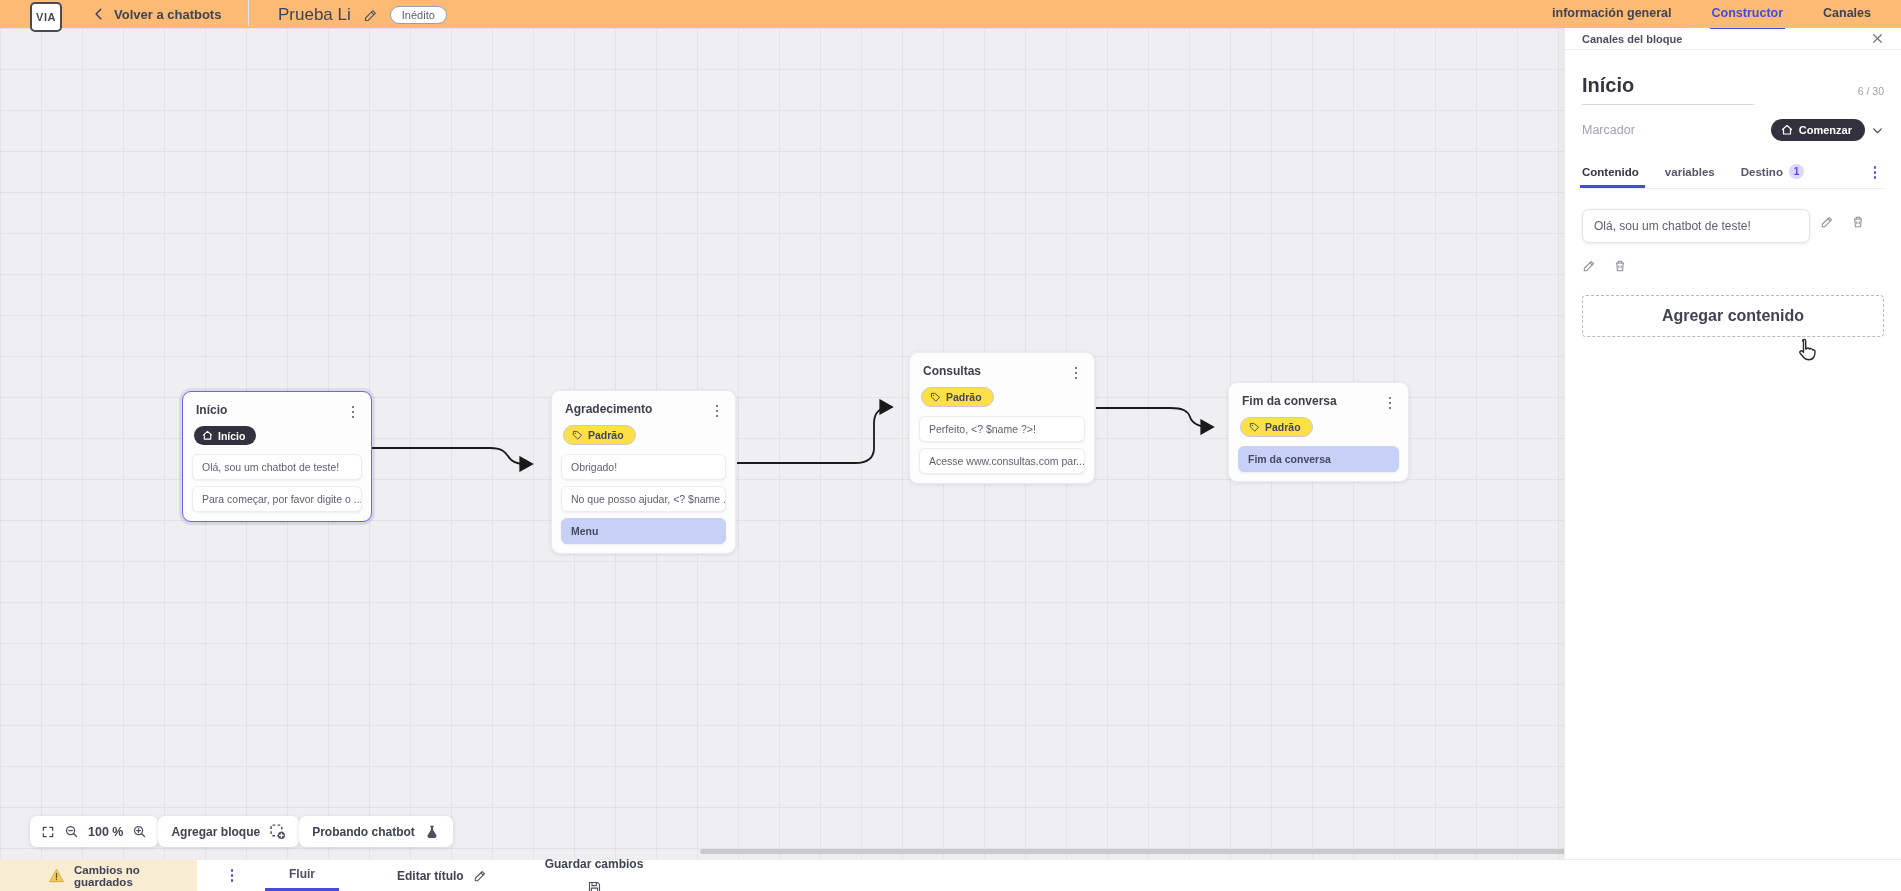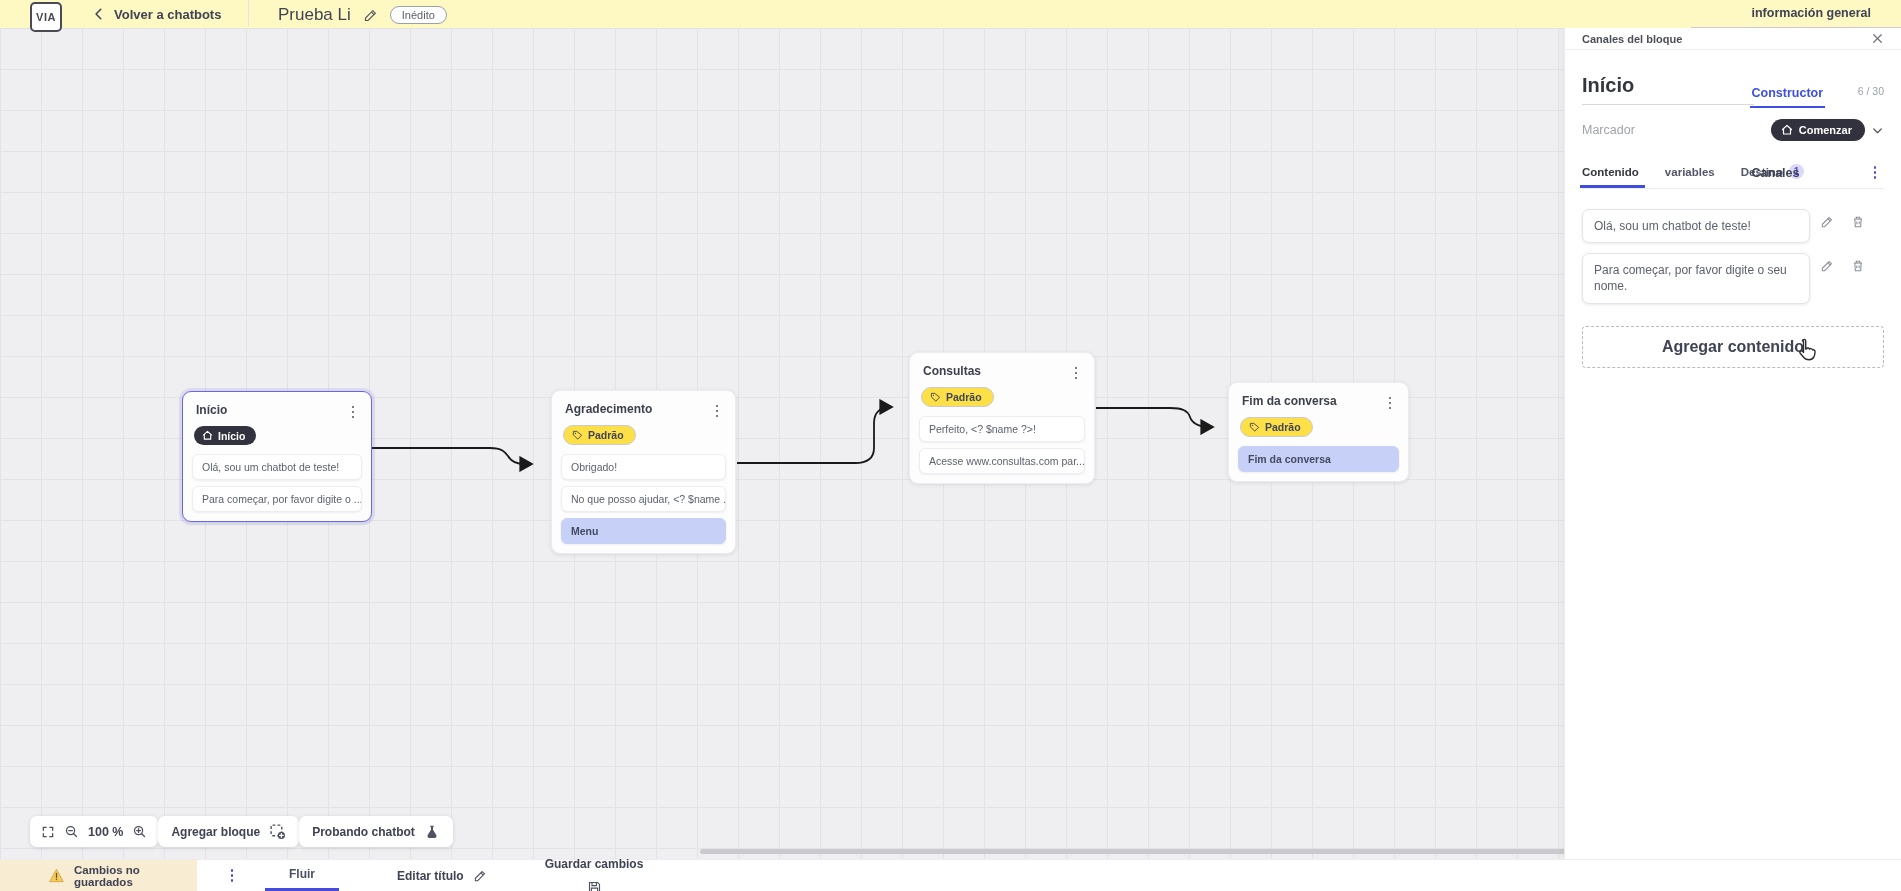--- a/index.html
+++ b/index.html
@@ -1,28 +1,28 @@
 <!DOCTYPE html>
 <html><head>
 <meta charset="utf-8">
 <style>
   * { margin:0; padding:0; box-sizing:border-box; }
   html,body { width:1901px; height:891px; overflow:hidden; }
   body { font-family:"Liberation Sans", sans-serif; color:#3e4250; background:#fff; position:relative; }
 
   
-  .topbar { position:absolute; left:0; top:0; width:1901px; height:28px; background:#fef9c3; z-index:30; display:flex; align-items:center; }
+  .topbar { position:absolute; left:0; top:0; width:1901px; height:28px; background:#fdba74; z-index:30; display:flex; align-items:center; }
   .logo-box { position:absolute; left:30px; top:2px; width:32px; height:30px; border:2.5px solid #4a4a55; border-radius:5px; display:flex; align-items:center; justify-content:center; font-weight:bold; font-size:11px; letter-spacing:.5px; color:#4a4a55; background:#fff; }
   .back-wrap { position:absolute; left:92px; top:0; height:28px; display:flex; align-items:center; gap:8px; cursor:pointer; }
   .back-label { font-size:13px; font-weight:bold; color:#3f4353; }
   .tb-divider { position:absolute; left:248px; top:0px; width:1px; height:26px; background:#e3e3e8; }
   .doc-title-wrap { position:absolute; left:278px; top:0; height:30px; display:flex; align-items:center; gap:12px; }
   .doc-title { font-size:17px; color:#3f4353; }
   .badge-pill { border:1px solid #9aa0ab; border-radius:999px; padding:2px 11px; font-size:11px; color:#5a5f6b; background:#fff; }
-  .top-tabs { position:absolute; right:28px; top:0; height:29px; display:flex; align-items:flex-start; gap:52px;flex-direction:column; }
+  .top-tabs { position:absolute; right:28px; top:0; height:29px; display:flex; align-items:flex-start; gap:36px; }
   .top-tab { font-size:12.5px; font-weight:bold; color:#3f4353; padding:6px 2px 6px 2px; height:29px; cursor:pointer; border-bottom:2px solid transparent; }
   .top-tab.active { color:#3d4ee0; border-bottom:2px solid #3d4ee0; }
   .top-tabs-border { position:absolute; right:0; top:27px; width:210px; height:1px; background:#c9c9cf; }
 
   
   .canvas { position:absolute; left:0; top:28px; width:1564px; height:831px; background-color:#efeff1;
     background-image: linear-gradient(#e3e3e7 1px, transparent 1px), linear-gradient(90deg, #e3e3e7 1px, transparent 1px);
     background-size:41px 41px; overflow:hidden; }
   .connectors { position:absolute; left:0; top:0; width:1564px; height:831px; pointer-events:none; }
 
@@ -339,21 +339,20 @@
             <svg width="14" height="14" viewBox="0 0 24 24" fill="none" stroke="#8a8e99" stroke-width="1.8">
                 <path d="M5 7h14"></path>
                 <path d="M9 7V4h6v3"></path>
                 <path d="M6.5 7l1 13h9l1-13"></path>
                 <path d="M10 11v5M14 11v5"></path>
               </svg>
           </span>
         </div>
       </div>
       <div class="content-row">
-        <div class="content-card">Para começar, por favor digite o seu nome.</div>
         <div class="row-icons">
           <span class="icon-btn">
             <svg width="14" height="14" viewBox="0 0 24 24" fill="none" stroke="#8a8e99" stroke-width="1.8">
                 <path d="M15.7 4.3l4 4L8 20H4v-4L15.7 4.3z"></path>
                 <path d="M13.5 6.5l4 4"></path>
               </svg>
           </span>
           <span class="icon-btn">
             <svg width="14" height="14" viewBox="0 0 24 24" fill="none" stroke="#8a8e99" stroke-width="1.8">
                 <path d="M5 7h14"></path>

